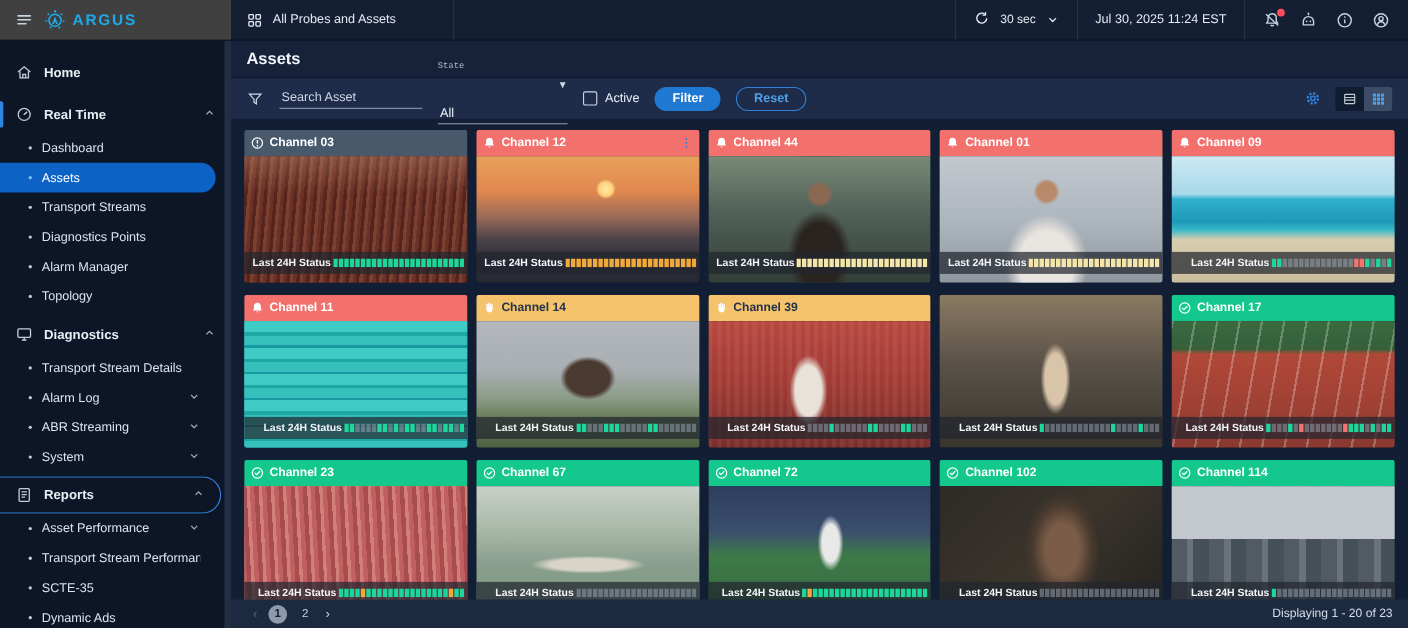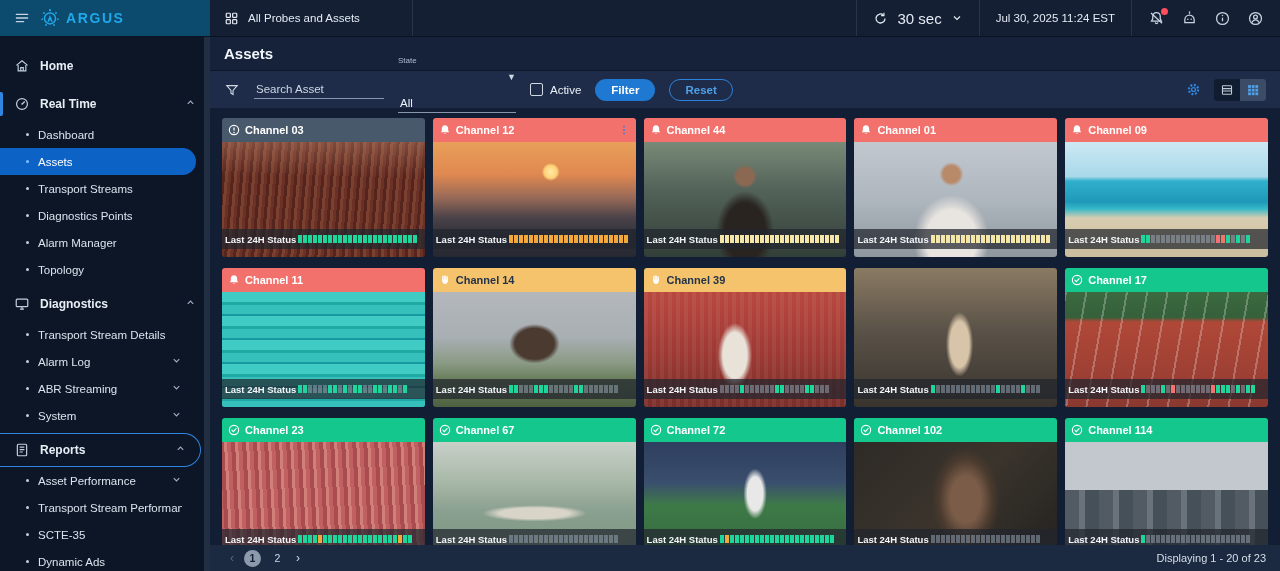--- a/index.html
+++ b/index.html
@@ -5,29 +5,29 @@
   * { box-sizing: border-box; margin: 0; padding: 0; }
   html,body { width:1280px; height:571px; overflow:hidden; background:#0c1626;
     font-family:"Liberation Sans", sans-serif; color:#dde5ef; }
   .icon { display:inline-flex; align-items:center; justify-content:center; flex:0 0 auto; }
   .icon svg { display:block; }
 
   
   .topbar { position:absolute; left:0; top:0; right:0; height:37px; display:flex; align-items:stretch;
     background:#141f33; border-bottom:1px solid #0a1322; z-index:5; }
   .topbar-left { width:210px; flex:0 0 auto; display:flex; align-items:center; gap:10px; padding:0 14px;
-    background:#0c4a6e; }
+    background:#404040; }
   .burger { color:#c9d4e2; cursor:pointer; }
   .brand { display:flex; align-items:center; gap:6px; }
   .brand-name { font-size:14px; font-weight:bold; letter-spacing:1.6px; color:#1fa9ea; }
   .topbar-context { flex:0 0 auto; width:203px; display:flex; align-items:center; gap:9px; padding:0 14px;
     border-right:1px solid #26334a; font-size:11.5px; color:#e3eaf4; }
   .topbar-spacer { flex:1; }
-  .topbar-refresh { display:flex; align-items:center; gap:9px; padding:0 16px; border-left:1px solid #26334a;
-    font-size:15px; color:#e3eaf4; cursor:pointer; }
+  .topbar-refresh { display:flex; align-items:flex-end; gap:9px; padding:12px 16px; border-left:1px solid #26334a;
+    font-size:11px; color:#e3eaf4; cursor:pointer; }
   .topbar-date { display:flex; align-items:center; padding:0 16px; border-left:1px solid #26334a;
     border-right:1px solid #26334a; font-size:11.5px; color:#e3eaf4; white-space:nowrap; }
   .topbar-icons { display:flex; align-items:center; gap:16px; padding:0 16px; color:#c9d4e2; }
   .badge-wrap { position:relative; }
   .badge-dot { position:absolute; top:-2px; right:-3px; width:7px; height:7px; border-radius:50%;
     background:#ff4d5e; }
 
   
   .sidebar { position:absolute; left:0; top:37px; bottom:0; width:210px; background:#0c1626;
     overflow:hidden; padding-top:8px; }
@@ -54,21 +54,21 @@
     border-bottom:1px solid #0e1828; }
   .title-bar h1 { font-size:15px; font-weight:bold; color:#f2f6fb; }
 
   .filter-bar { height:37px; background:#1e2c49; display:flex; align-items:center; gap:14px;
     padding:0 14px; }
   .funnel { color:#cfd8e3; }
   .search-field { width:130px; background:transparent; border:none; border-bottom:1px solid #8896ab;
     color:#eef3f9; font-size:11.5px; padding:3px 2px; font-family:"Liberation Sans",sans-serif; outline:none; }
   .search-field::placeholder { color:#cdd7e4; }
   .select-wrap { position:relative; width:118px; }
-  .select-label { position:absolute; top:-11px; left:0; font-size:8px; color:#aebdd0; }
+  .select-label { position:absolute; top:-11px; left:0; font-size:8px; color:#aebdd0;font-family:Liberation Mono, monospace; }
   .select-value { border-bottom:1px solid #8896ab; font-size:11.5px; color:#eef3f9; padding:3px 14px 3px 2px;
     cursor:pointer;margin-top:27px; }
   .select-caret { position:absolute; right:0; top:5px; color:#cfd8e3; font-size:9px; }
   .checkbox-wrap { display:flex; align-items:center; gap:7px; cursor:pointer; }
   .checkbox { width:13px; height:13px; border:1.5px solid #cfd8e3; border-radius:2px; background:transparent; }
   .checkbox-label { font-size:11.5px; color:#eaf0f7; }
   .btn-filter { background:#1f78d1; color:#ffffff; border:none; border-radius:14px; padding:5px 16px;
     font-size:11.5px; font-weight:bold; cursor:pointer; font-family:"Liberation Sans",sans-serif; }
   .btn-reset { background:transparent; color:#4fa0e8; border:1px solid #2f80d9; border-radius:14px;
     padding:4px 15px; font-size:11.5px; font-weight:bold; cursor:pointer; font-family:"Liberation Sans",sans-serif; }
@@ -88,21 +88,21 @@
     font-size:11px; font-weight:bold; color:#ffffff; }
   .card-head.unknown { background:#49596c; }
   .card-head.alarm { background:#f3716d; }
   .card-head.warning { background:#f5c36c; color:#23334a; }
   .card-head.warning .icon { color:#ffffff; }
   .card-head.ok { background:#13c78d; }
   .card-head .ch-label { flex:1; white-space:nowrap; overflow:hidden; }
   .kebab { color:#2d7fe0; }
   .thumb { position:relative; flex:1; }
   .statusbar { position:absolute; left:0; right:0; bottom:8px; height:20px;
-    background:rgba(33,38,46,0.72); display:flex; align-items:center; padding:0 3px; }
+    background:rgba(33,38,46,0.72); display:flex; align-items:center; padding:0 3px;justify-content:flex-end; }
   .statusbar .sb-label { font-size:9.5px; font-weight:bold; color:#f2f5f9; white-space:nowrap;
     margin-right:2px; }
   .segs { display:flex; gap:1px; align-items:center; overflow:hidden; }
   .seg { width:4px; height:8px; flex:0 0 auto; }
   .seg.g { background:#1ed69b; }
   .seg.o { background:#f2a93b; }
   .seg.y { background:#f4e6a8; }
   .seg.r { background:#f4736e; }
   .seg.x { background:rgba(160,175,190,0.48); }
 

